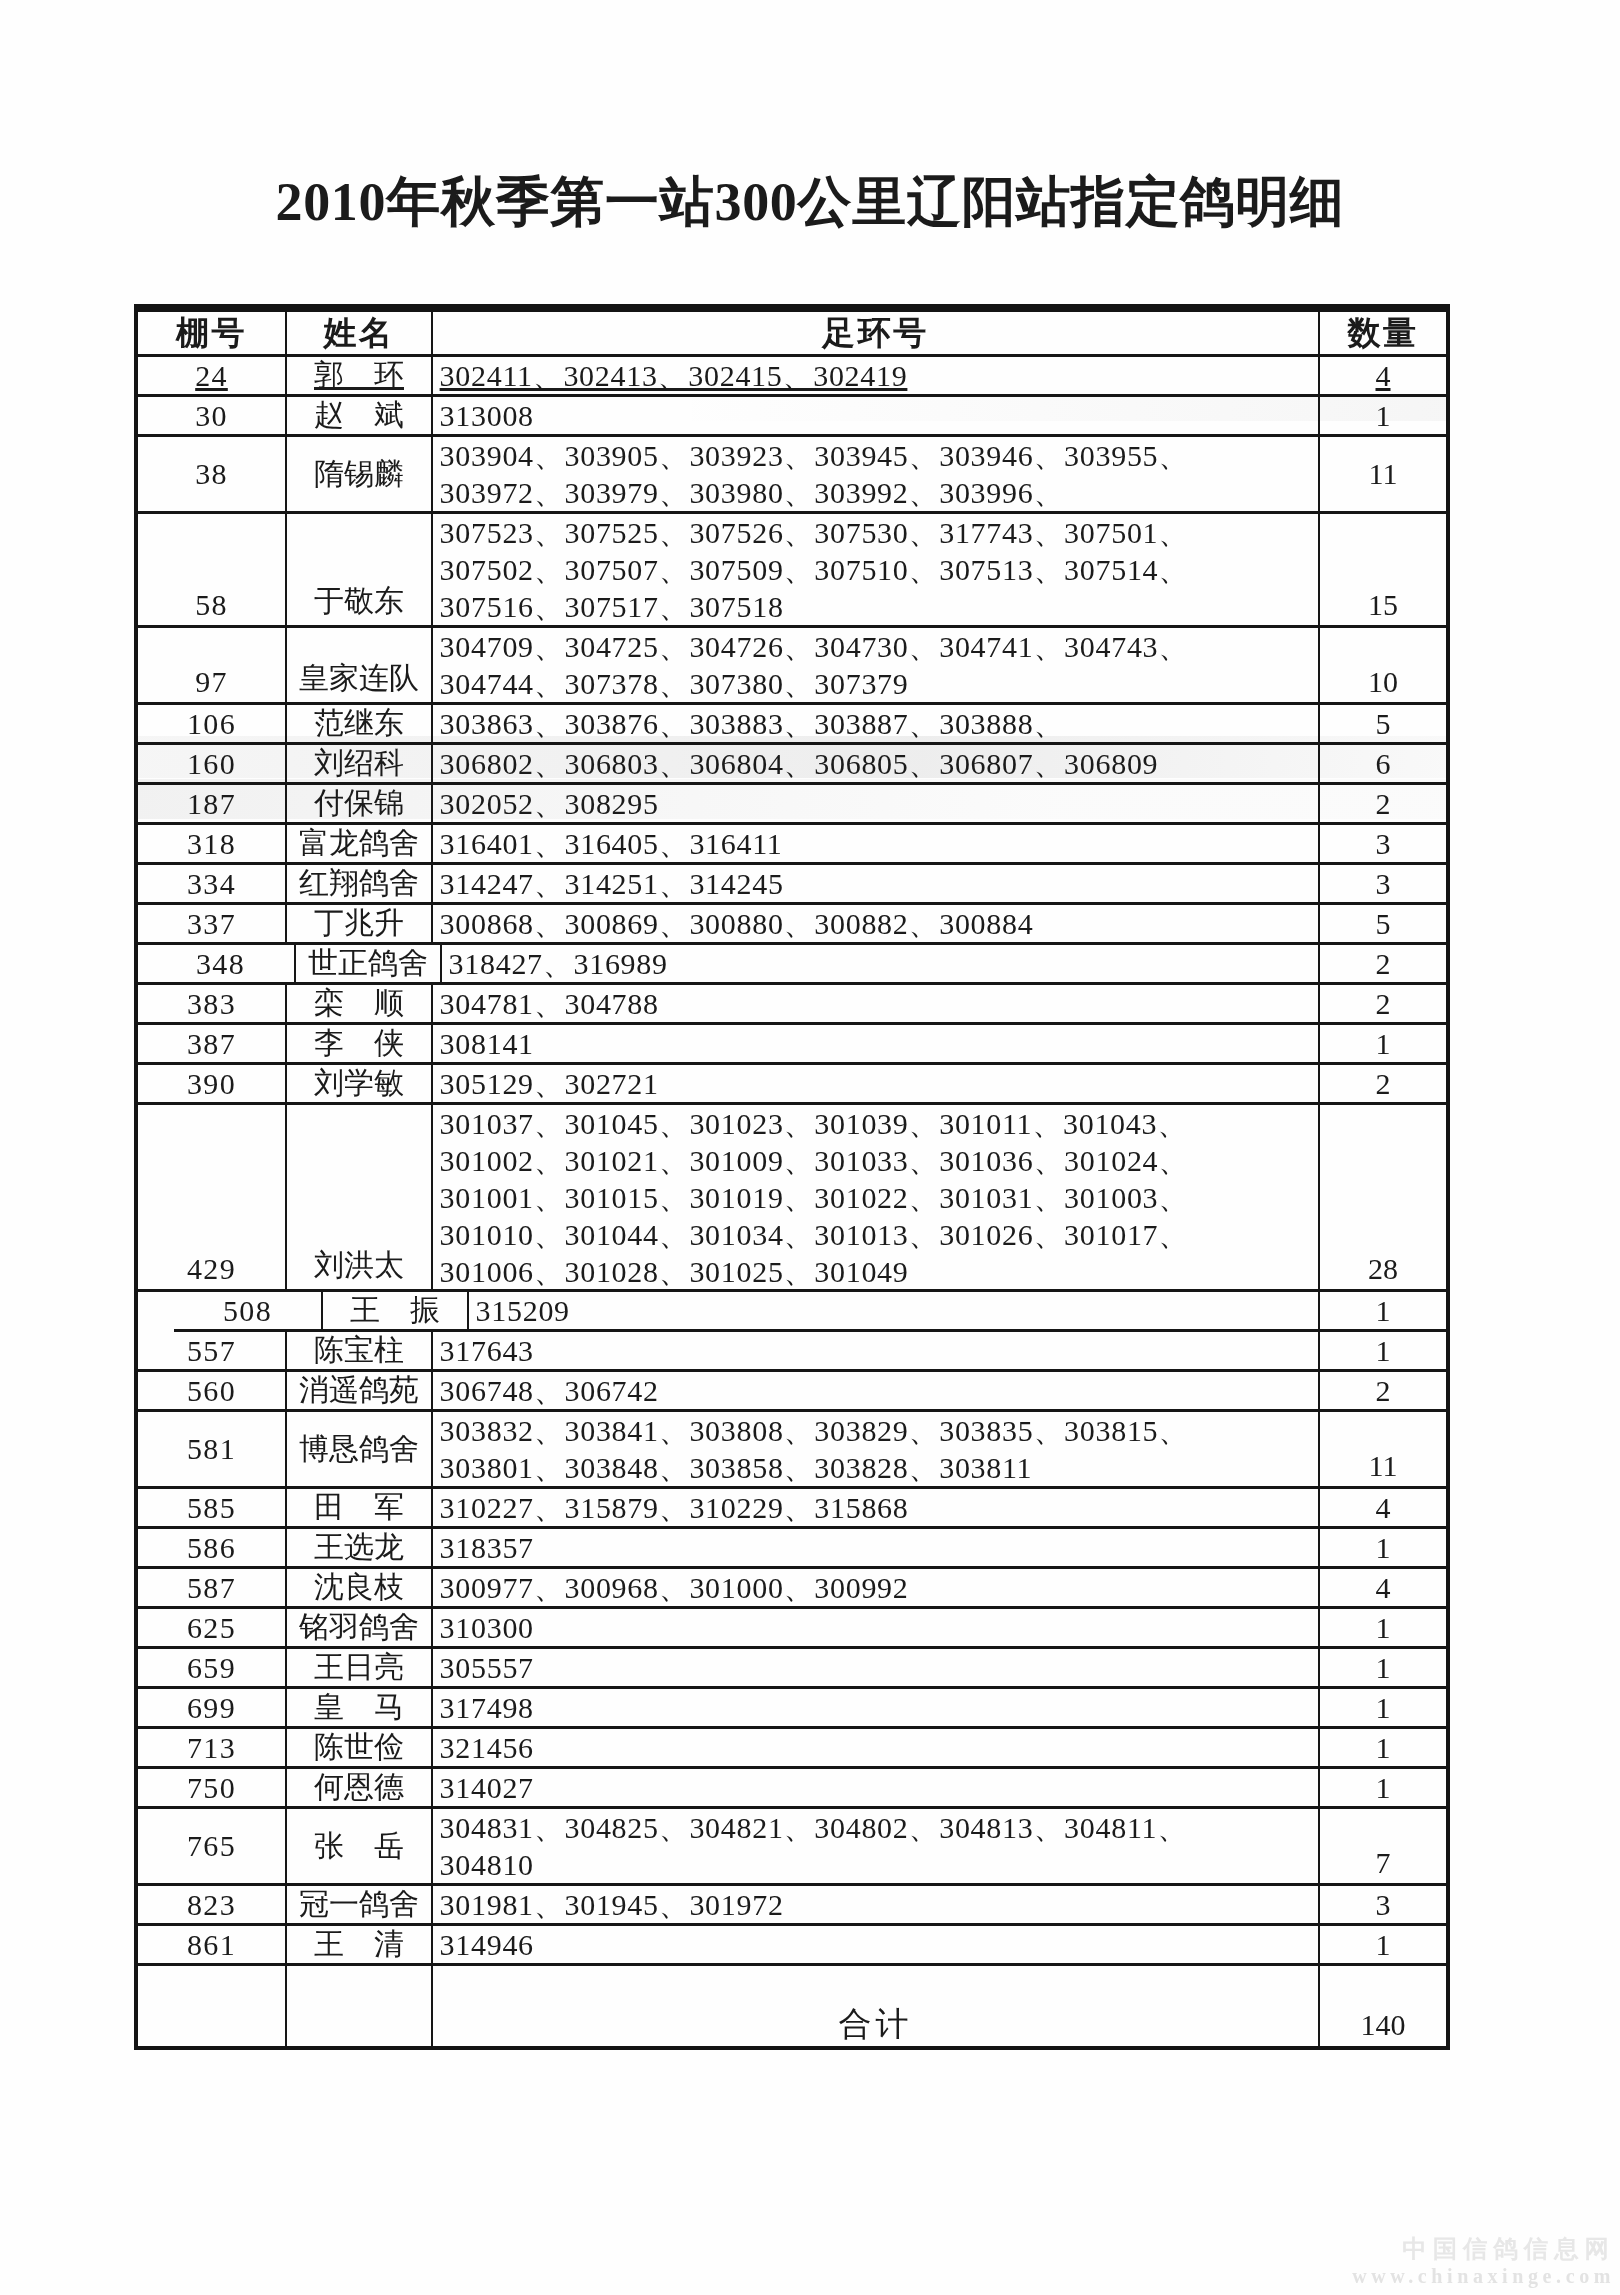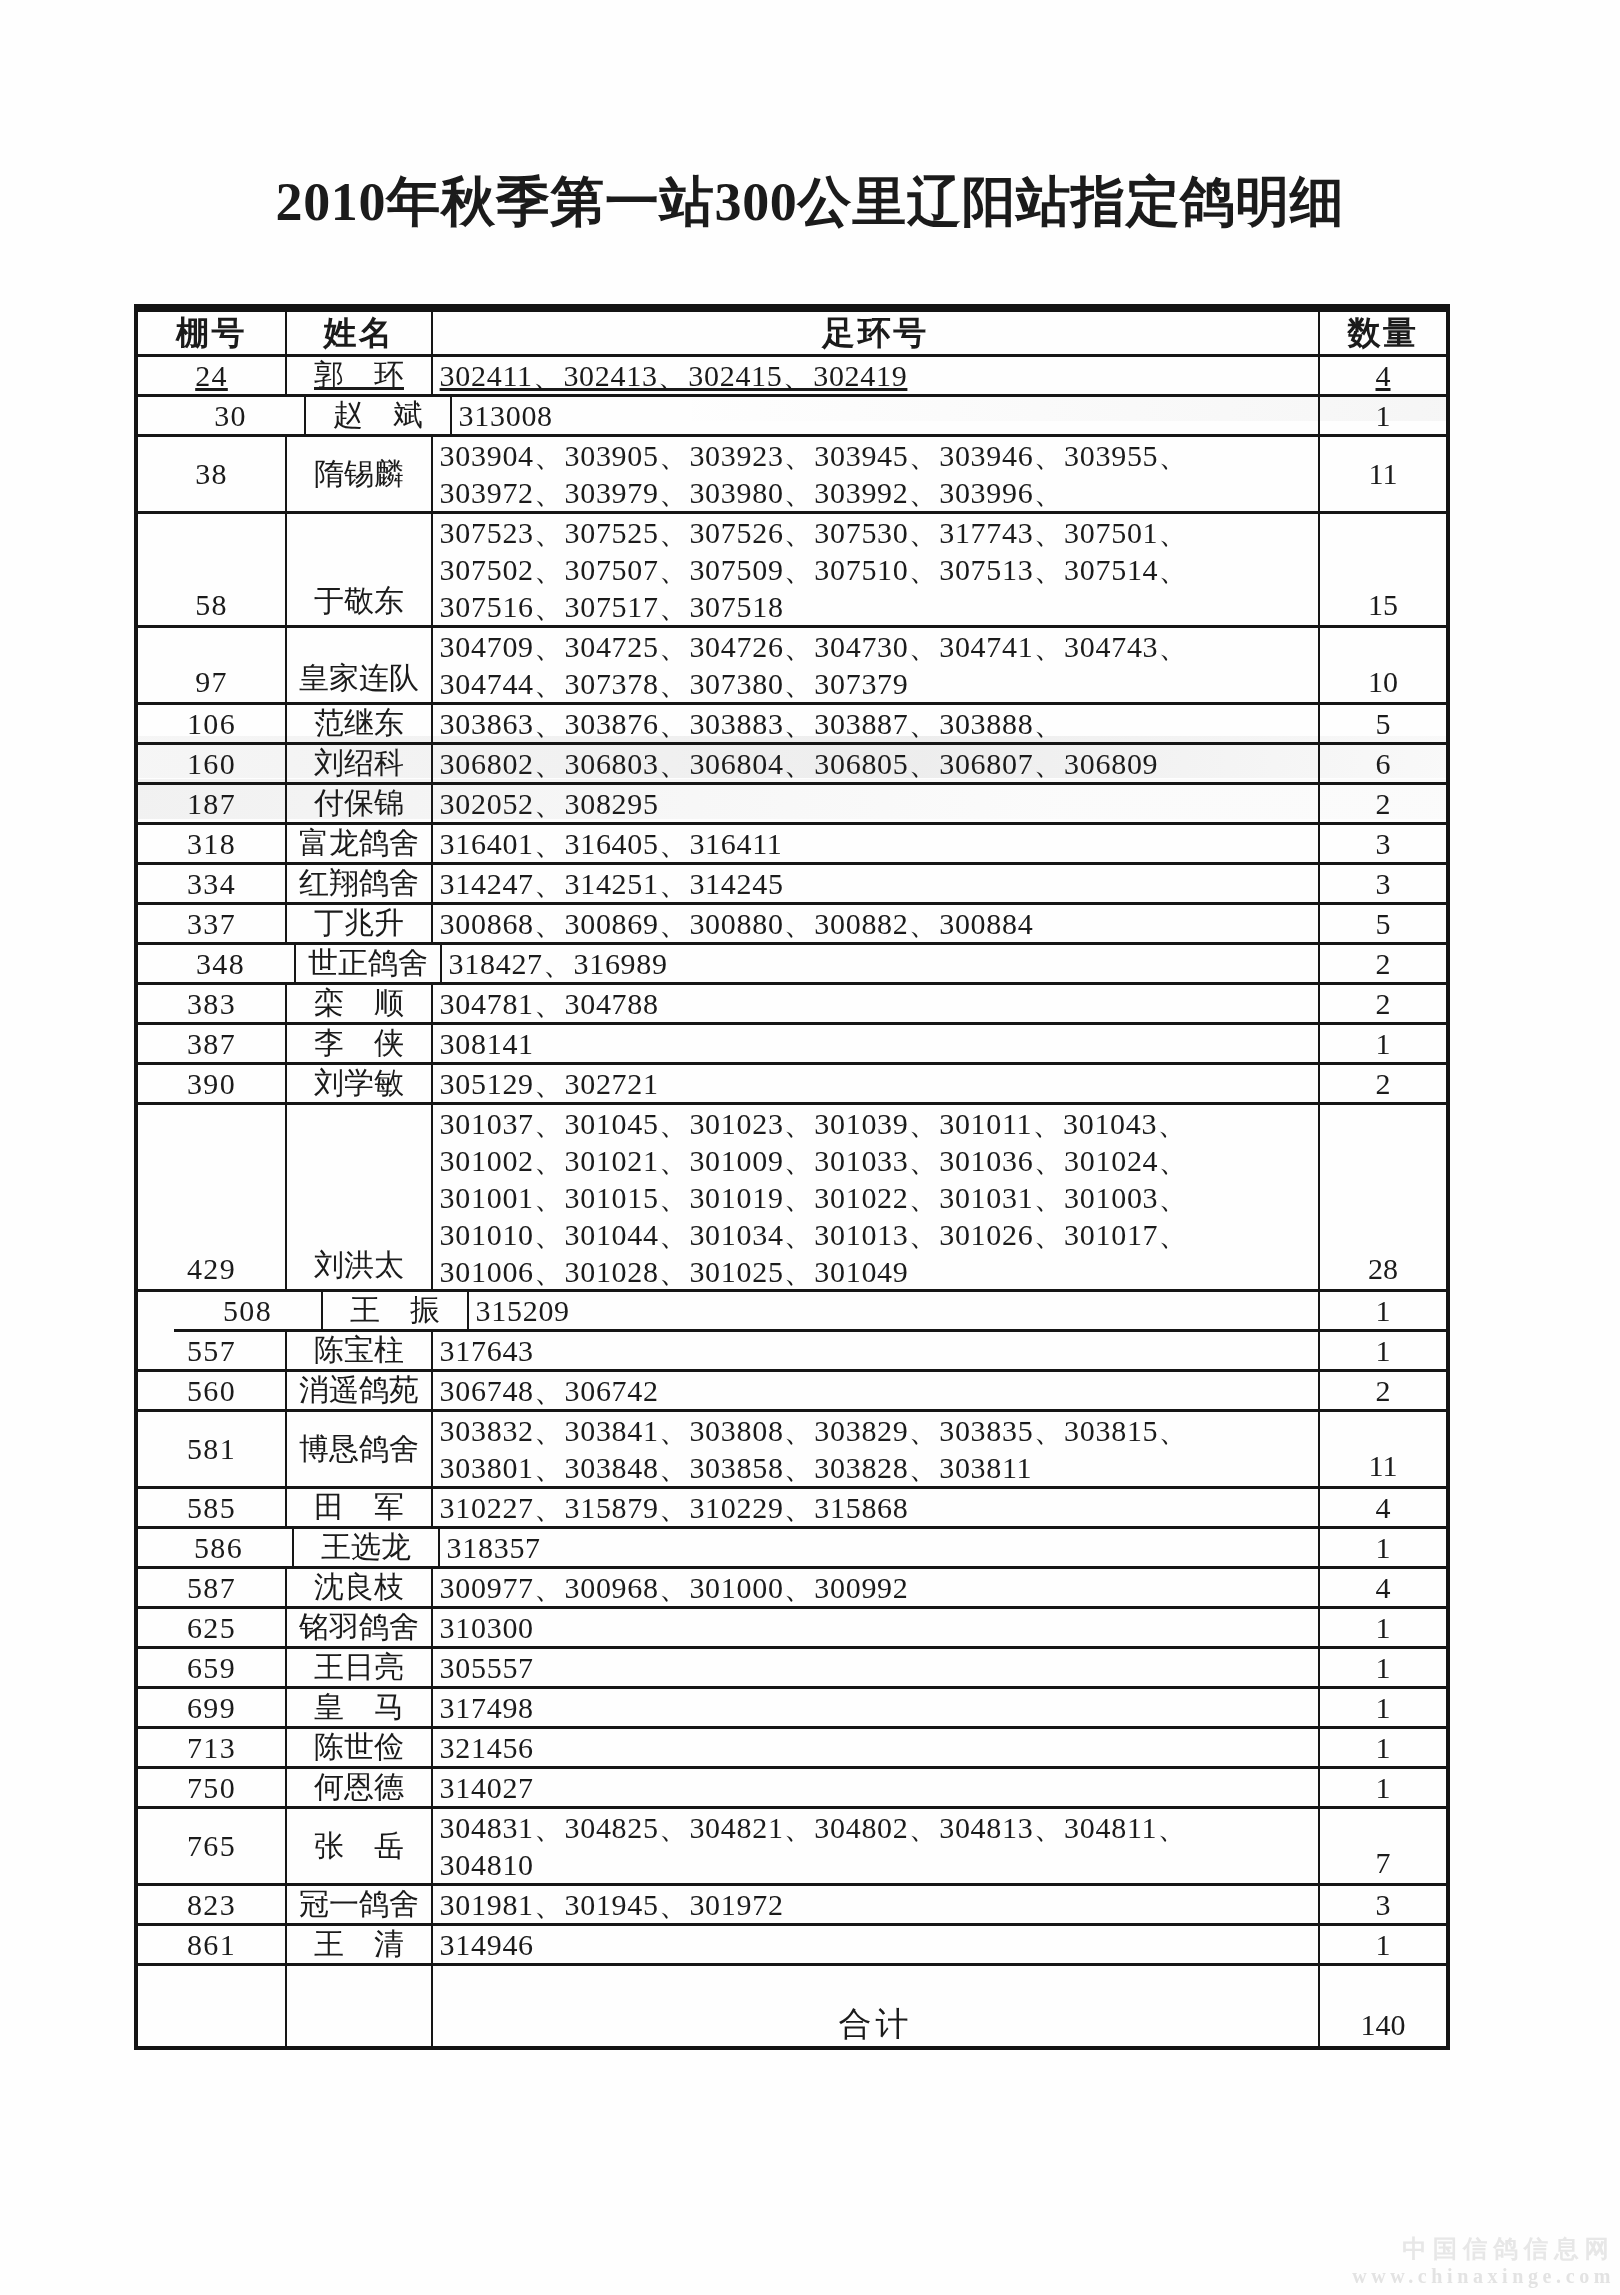--- a/index.html
+++ b/index.html
@@ -62,21 +62,21 @@
 
   <div>
       <div class="t-row" style="height: 37px; text-decoration: underline;">
         <div class="cell c-shed">24</div>
         <div class="cell c-name">郭　环</div>
         <div class="cell c-rings">
           <div class="ring-line">302411、302413、302415、302419</div>
         </div>
         <div class="cell c-qty">4</div>
       </div>
-      <div class="t-row" style="height: 37px; padding-left: 19px;">
+      <div class="t-row" style="height: 37px;">
         <div class="cell c-shed">30</div>
         <div class="cell c-name">赵　斌</div>
         <div class="cell c-rings">
           <div class="ring-line">313008</div>
         </div>
         <div class="cell c-qty">1</div>
       </div>
       <div class="t-row" style="height: 74px;">
         <div class="cell c-shed">38</div>
         <div class="cell c-name">隋锡麟</div>
@@ -231,21 +231,21 @@
         <div class="cell c-qty v-bottom">11</div>
       </div>
       <div class="t-row" style="height: 37px;">
         <div class="cell c-shed">585</div>
         <div class="cell c-name">田　军</div>
         <div class="cell c-rings">
           <div class="ring-line">310227、315879、310229、315868</div>
         </div>
         <div class="cell c-qty">4</div>
       </div>
-      <div class="t-row" style="height: 37px; padding-left: 7px;">
+      <div class="t-row" style="height: 37px;">
         <div class="cell c-shed">586</div>
         <div class="cell c-name">王选龙</div>
         <div class="cell c-rings">
           <div class="ring-line">318357</div>
         </div>
         <div class="cell c-qty">1</div>
       </div>
       <div class="t-row" style="height: 37px;">
         <div class="cell c-shed">587</div>
         <div class="cell c-name">沈良枝</div>

